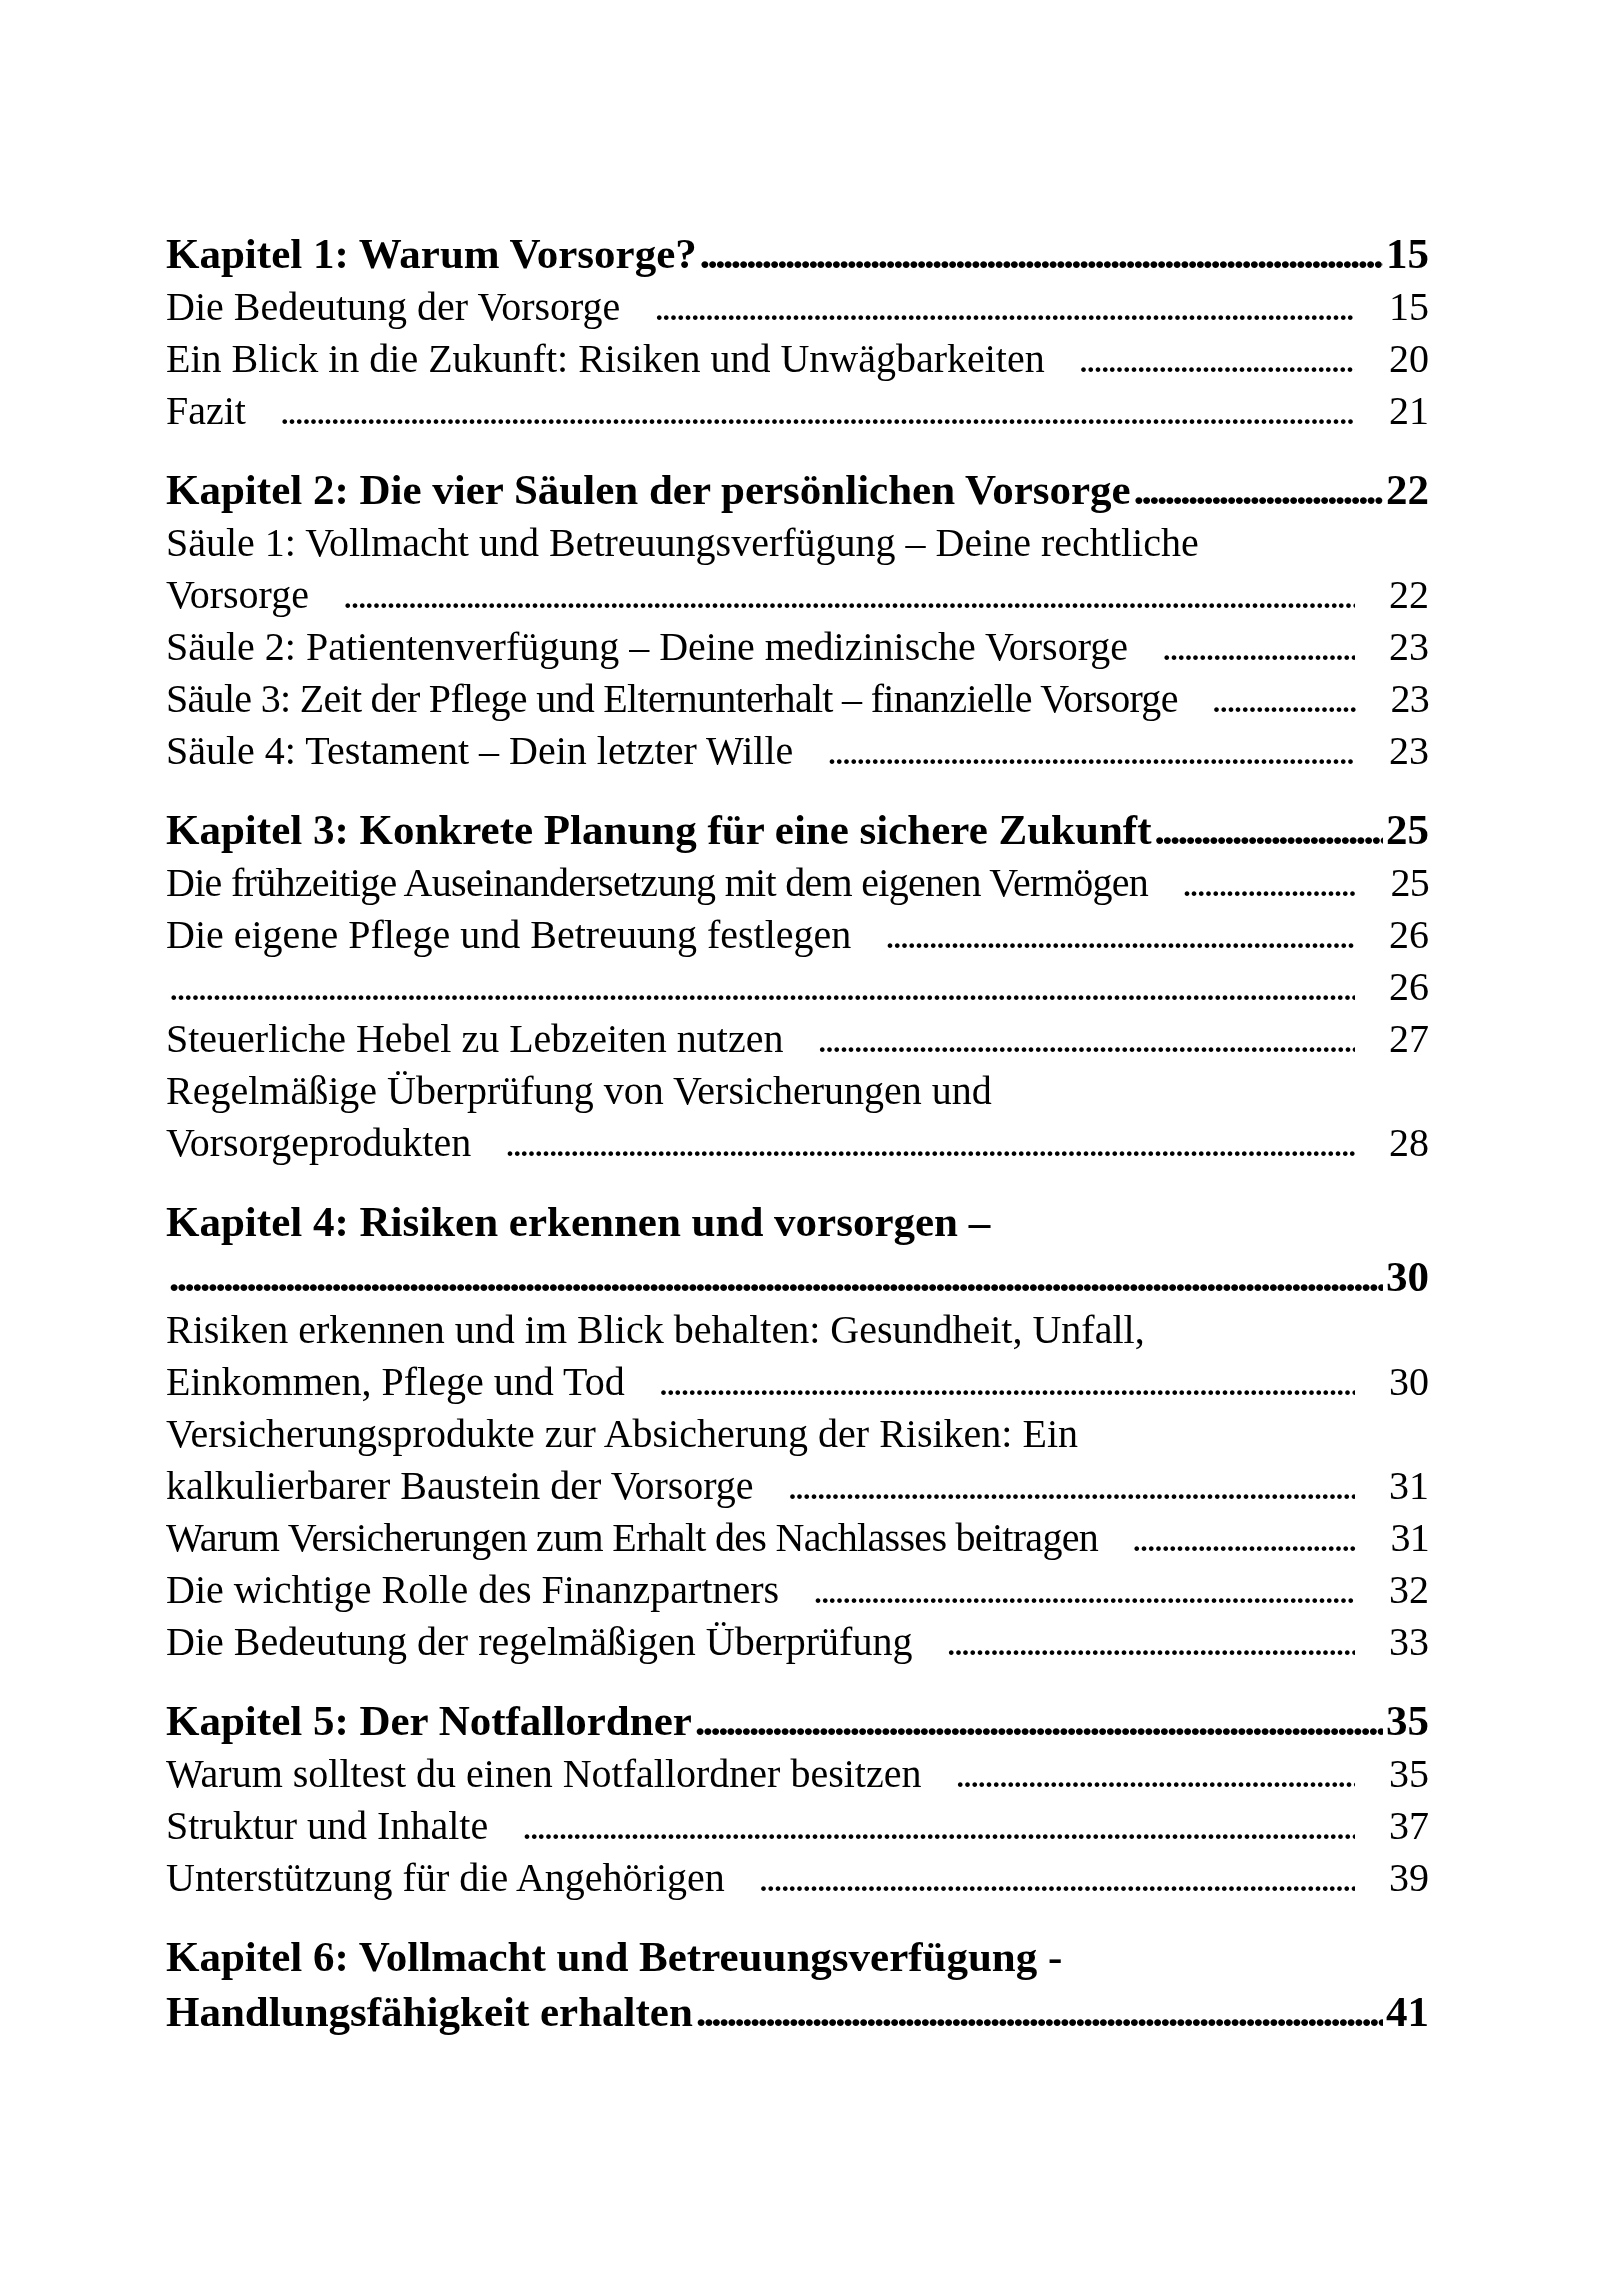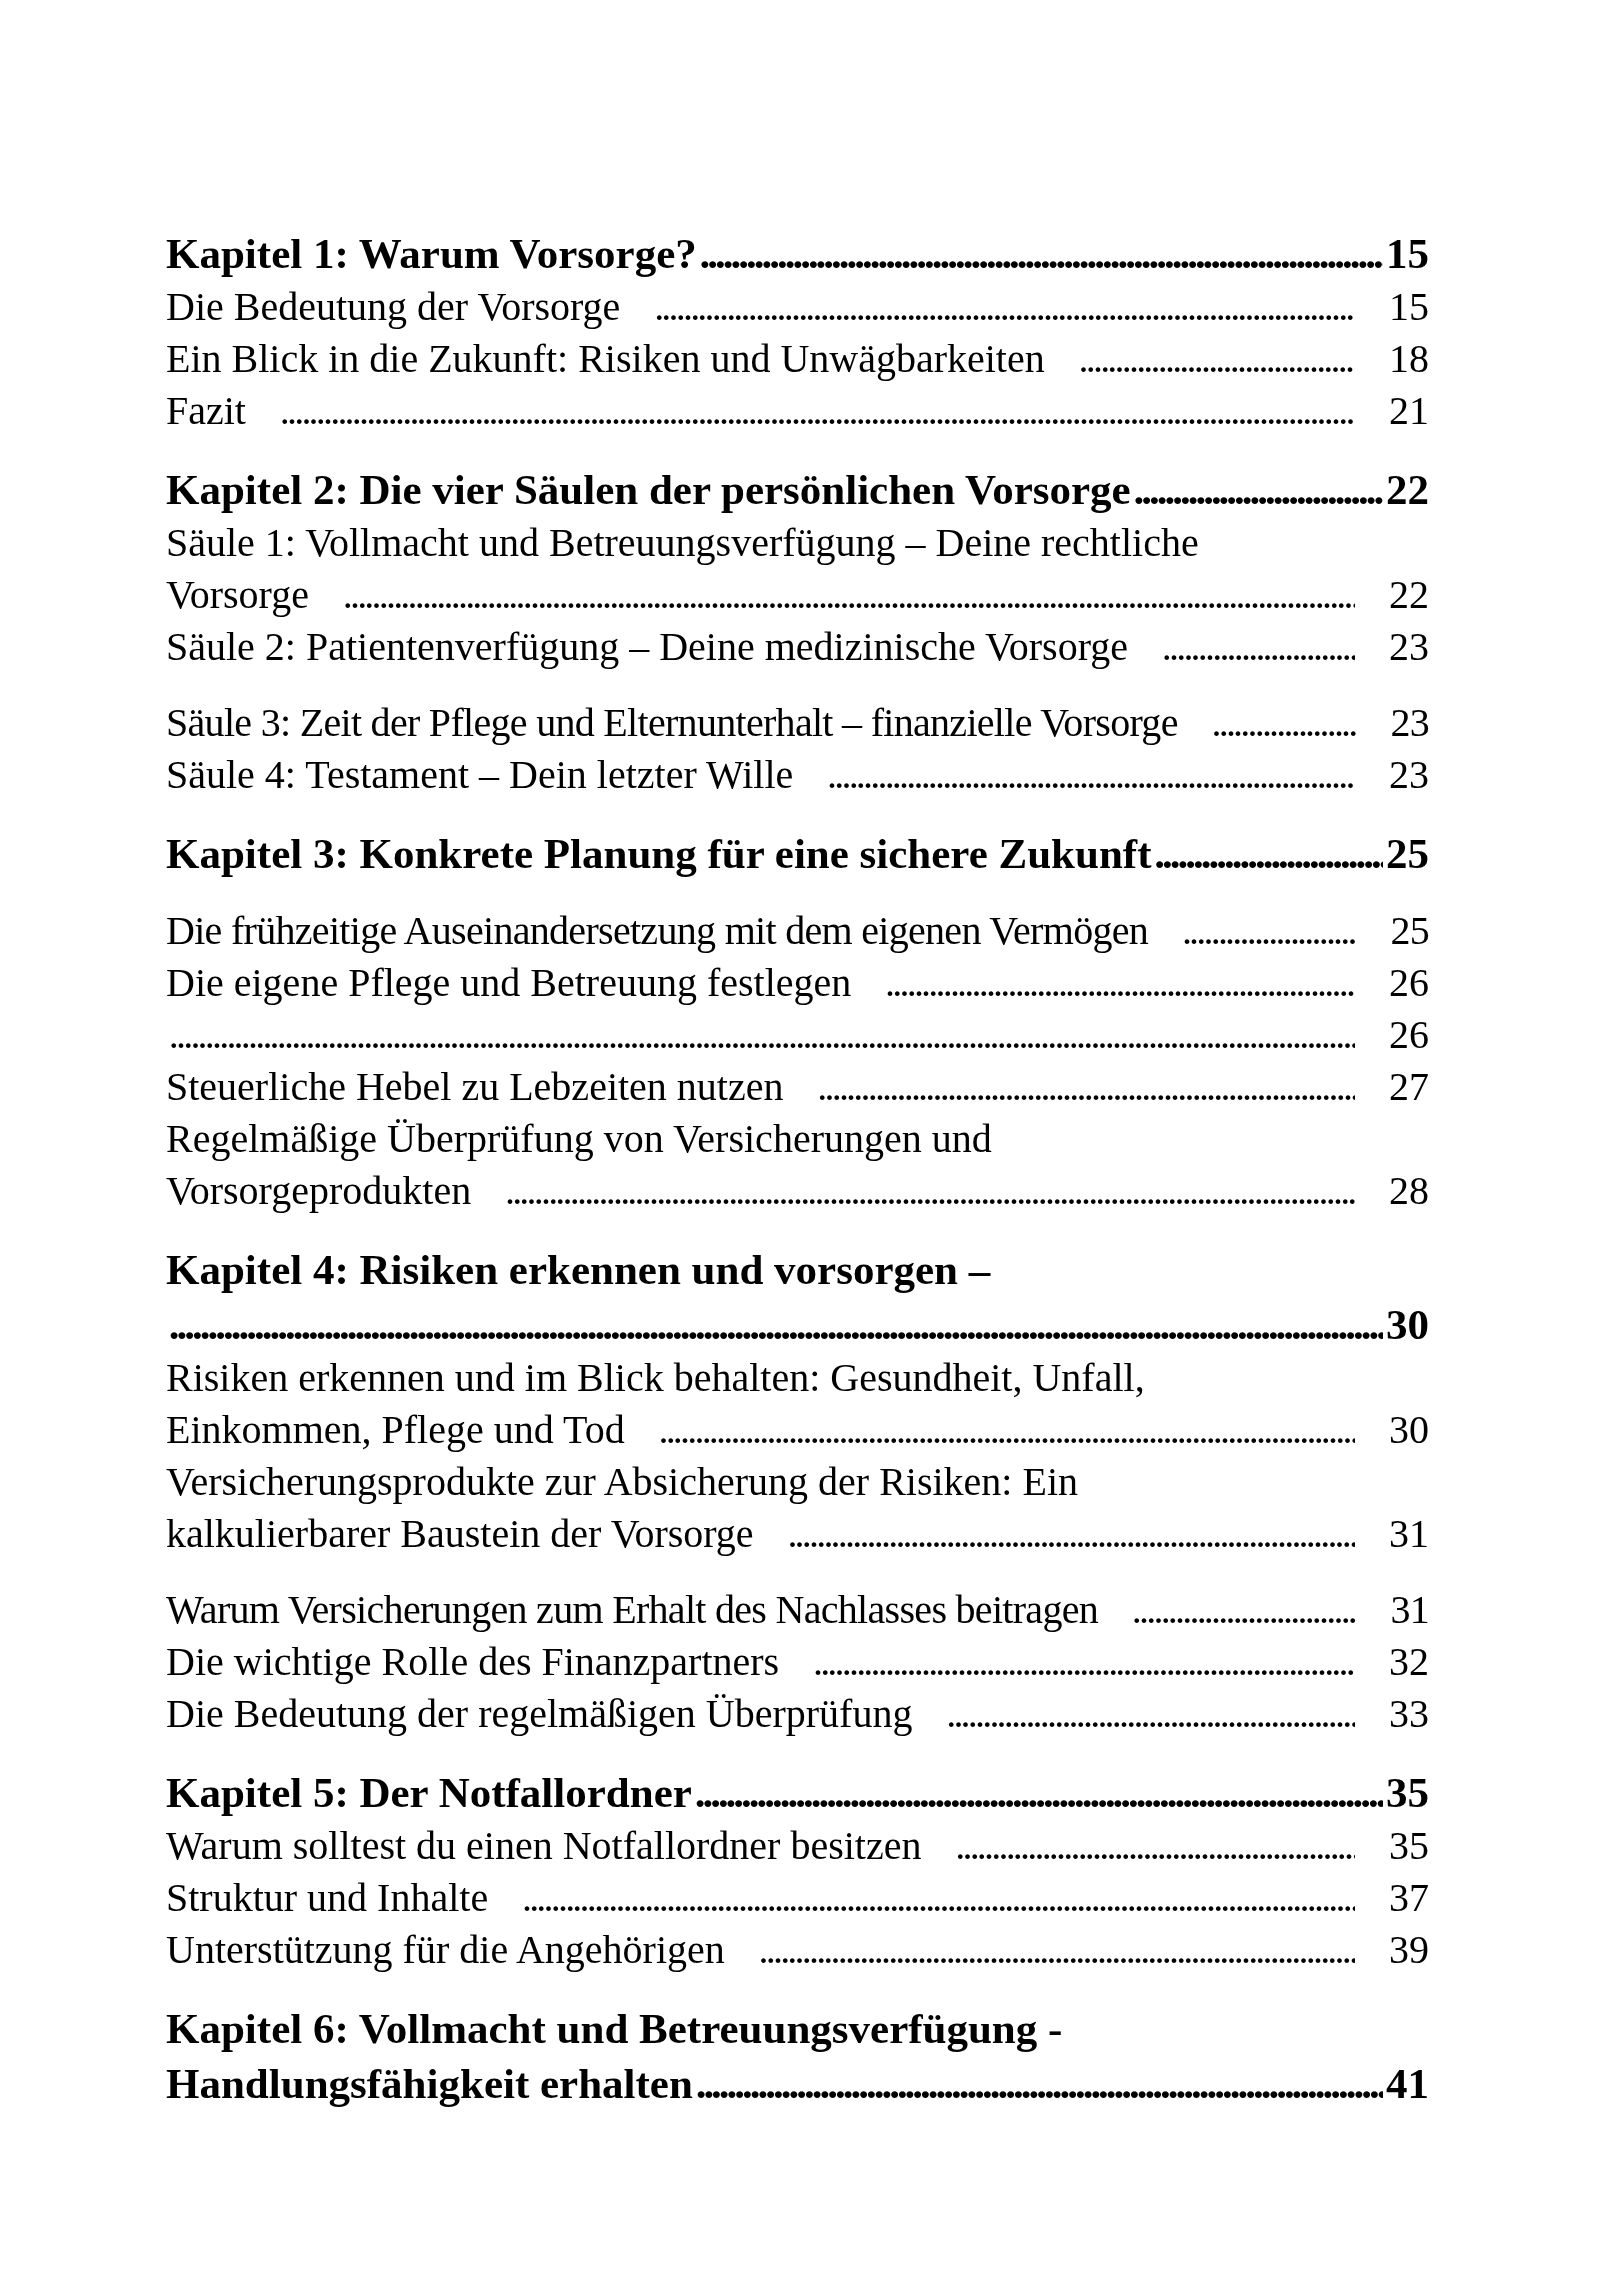--- a/index.html
+++ b/index.html
@@ -64,21 +64,20 @@
     
     .s {
       font-weight: normal;
       font-size: 40px;
       line-height: 52px;
       height: 52px;
       gap: 31px;
     }
     .s.tight {
       letter-spacing: -0.7px;
-      margin-top: 24px;
     }
     .chapter + .chapter {
       margin-top: 25px;
     }
   </style>
 </head>
 <body>
 
 <div class="toc" style="top:226px;">
 
@@ -89,21 +88,21 @@
       <span class="num">15</span>
     </div>
     <div class="row s">
       <span class="txt">Die Bedeutung der Vorsorge</span>
       <span class="leader"></span>
       <span class="num">15</span>
     </div>
     <div class="row s">
       <span class="txt">Ein Blick in die Zukunft: Risiken und Unwägbarkeiten</span>
       <span class="leader"></span>
-      <span class="num">18</span>
+      <span class="num">20</span>
     </div>
     <div class="row s">
       <span class="txt">Fazit</span>
       <span class="leader"></span>
       <span class="num">21</span>
     </div>
   </div>
 
   <div class="chapter">
     <div class="row h">

